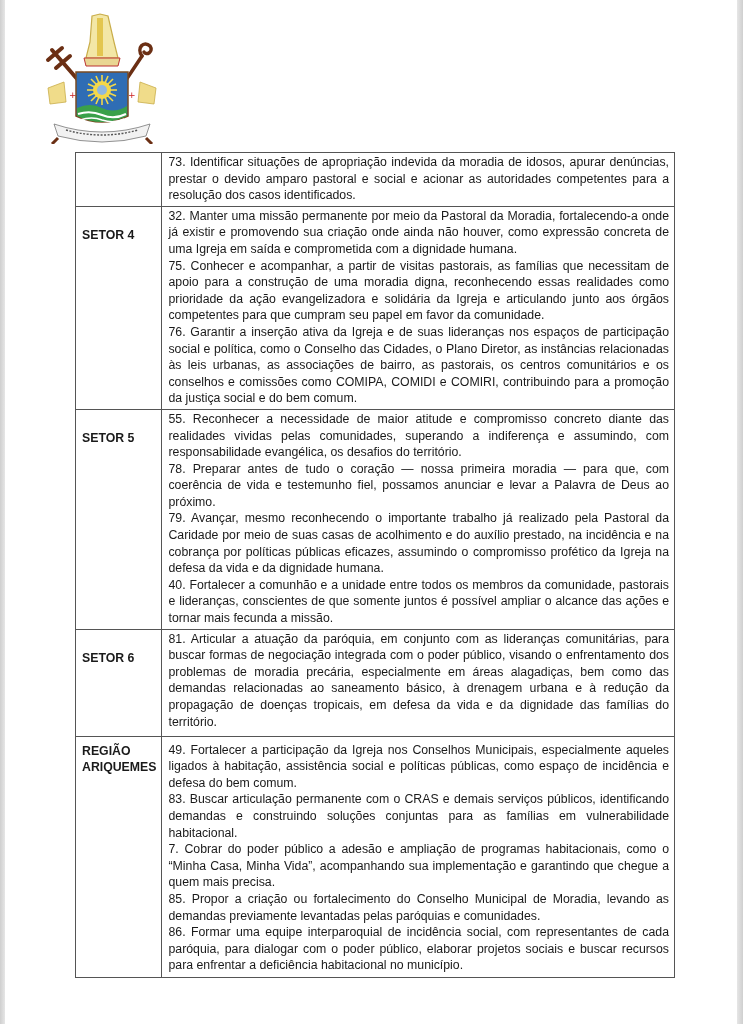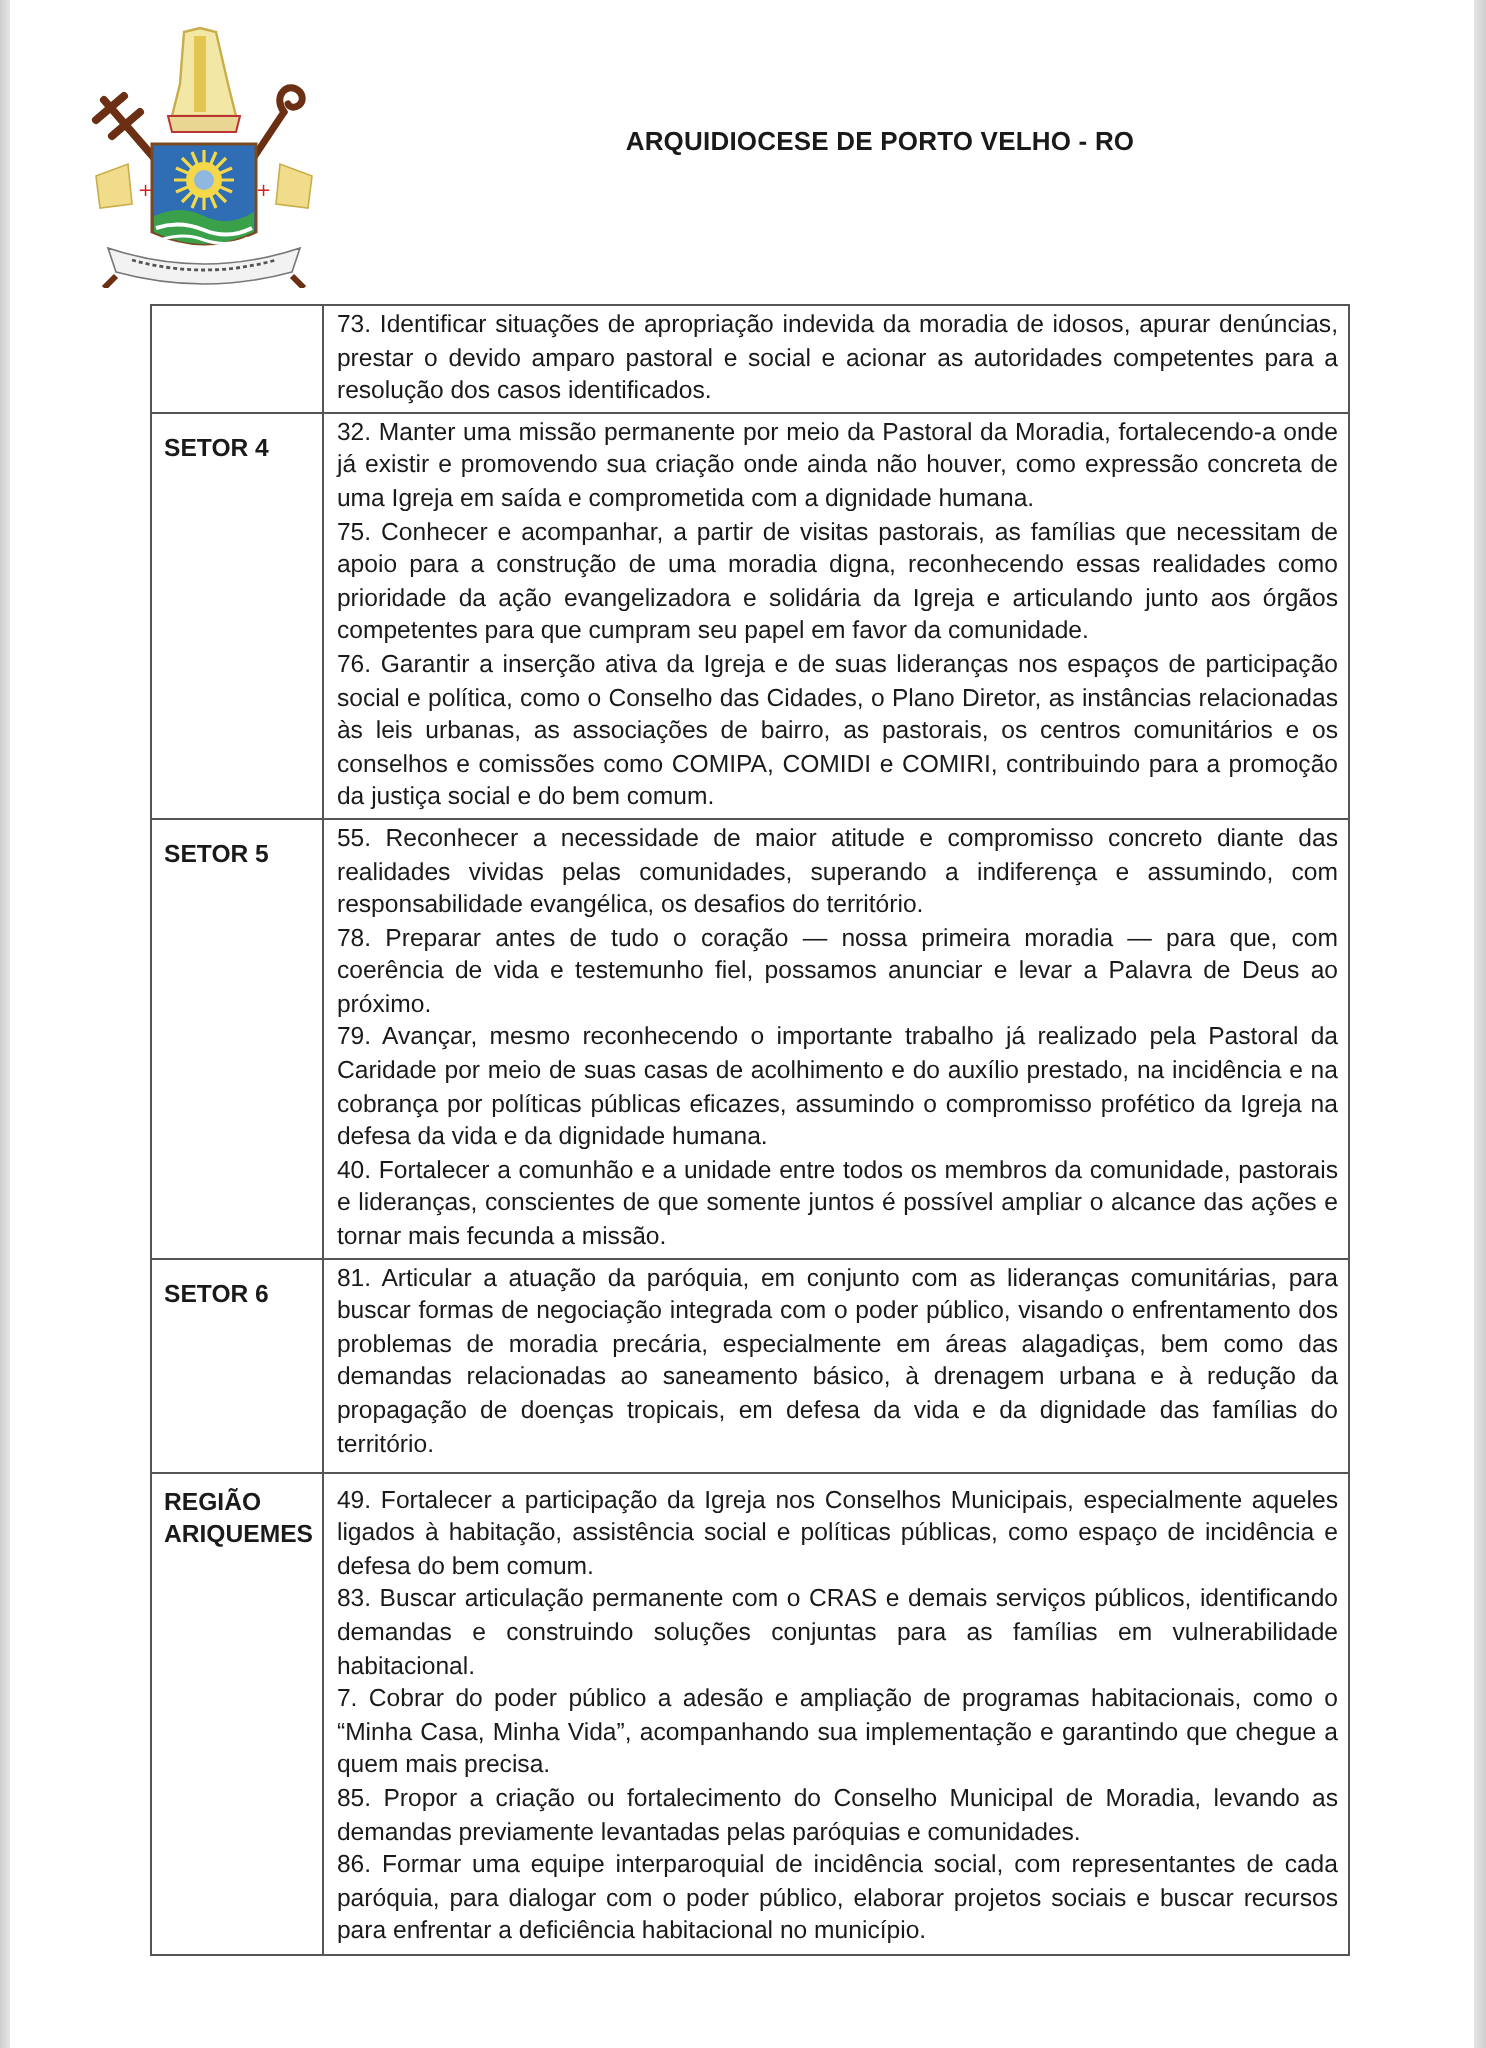--- a/index.html
+++ b/index.html
@@ -58,21 +58,21 @@
     }
     table.plan td {
       border: 1px solid #555;
       vertical-align: top;
       padding: 1px 5px 2px 6px;
     }
     table.plan td.sector {
       width: 69px;
       font-weight: bold;
       padding-left: 6px;
-      padding-top: 9px;
+      padding-top: 20px;
     }
     table.plan td.items {
       text-align: justify;
     }
     .item { display: block; }
   </style>
 </head>
 <body>
 
 <div class="edge-left"></div>
@@ -120,21 +120,20 @@
     <circle r="5" fill="#8fb7df"></circle>
   </g>
 
   <path d="M12 112 Q 60 128 108 112 L 104 124 Q 60 136 16 124 Z" fill="#f2f2f2" stroke="#777" stroke-width="0.8"></path>
   <path d="M24 118 Q 60 128 96 118" stroke="#555" stroke-width="1.4" stroke-dasharray="2 1.5" fill="none"></path>
   <line x1="16" y1="126" x2="10" y2="132" stroke="#6b2f14" stroke-width="3"></line>
   <line x1="104" y1="126" x2="110" y2="132" stroke="#6b2f14" stroke-width="3"></line>
 </svg>
 
 <div class="header">
-  <div class="title">ARQUIDIOCESE DE PORTO VELHO - RO</div>
 </div>
 
 <table class="plan">
   <tbody>
     <tr style="height:53px;">
       <td class="sector"></td>
       <td class="items">
         <span class="item">73. Identificar situações de apropriação indevida da moradia de idosos, apurar denúncias, prestar o devido amparo pastoral e social e acionar as autoridades competentes para a resolução dos casos identificados.</span>
       </td>
     </tr>

